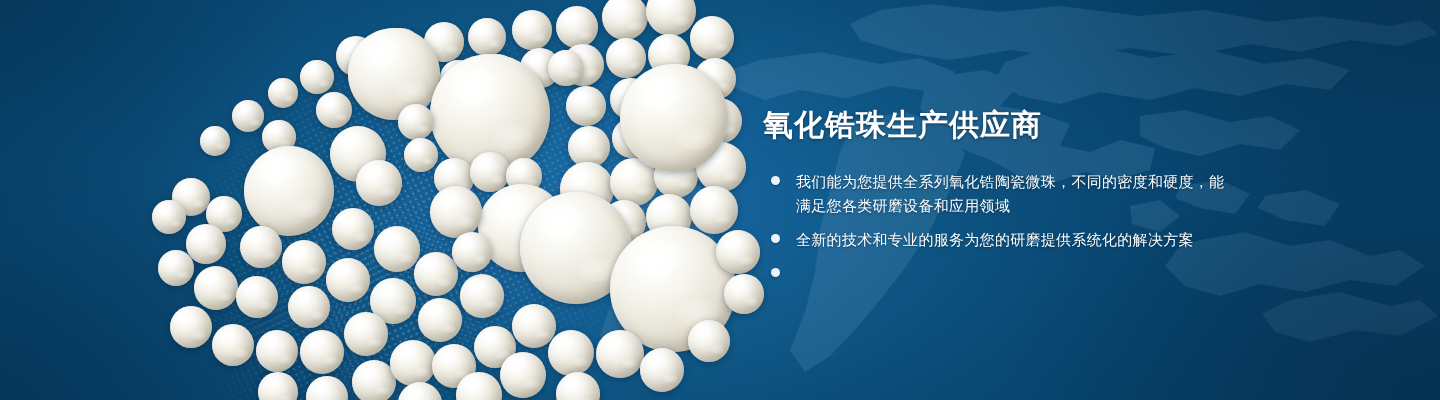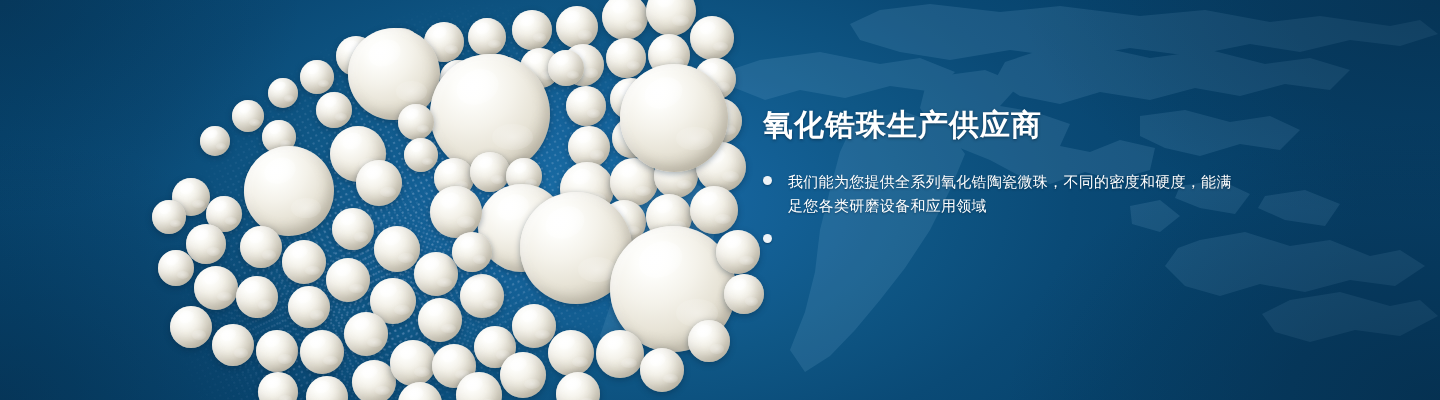--- a/index.html
+++ b/index.html
@@ -115,21 +115,21 @@
     font-size: 30px;
     font-weight: bold;
     letter-spacing: 1px;
     line-height: 1.25;
     margin: 0 0 26px 0;
     text-shadow: 0 1px 3px rgba(2,28,50,0.6);
     white-space: nowrap;
   }
   .bullets {
     list-style: none;
-    margin: 0;
+    margin: 8px;
     padding: 0;
   }
   .bullet {
     display: flex;
     align-items: flex-start;
     margin-bottom: 10px;
   }
   .bullet:last-child { margin-bottom: 0; }
   .bullet-dot {
     flex: 0 0 auto;
@@ -294,17 +294,21 @@
   <div class="content">
     <h1 class="title">氧化锆珠生产供应商</h1>
 
     <ul class="bullets">
       <li class="bullet">
         <span class="bullet-dot"></span>
         <span class="bullet-text">我们能为您提供全系列氧化锆陶瓷微珠，不同的密度和硬度，能满足您各类研磨设备和应用领域</span>
       </li>
       <li class="bullet">
         <span class="bullet-dot"></span>
+        <span class="bullet-text">全新的技术和专业的服务为您的研磨提供系统化的解决方案</span>
+      </li>
+      <li class="bullet">
+        <span class="bullet-dot"></span>
       </li>
     </ul>
   </div>
 
 </div>
 
 </body></html>

